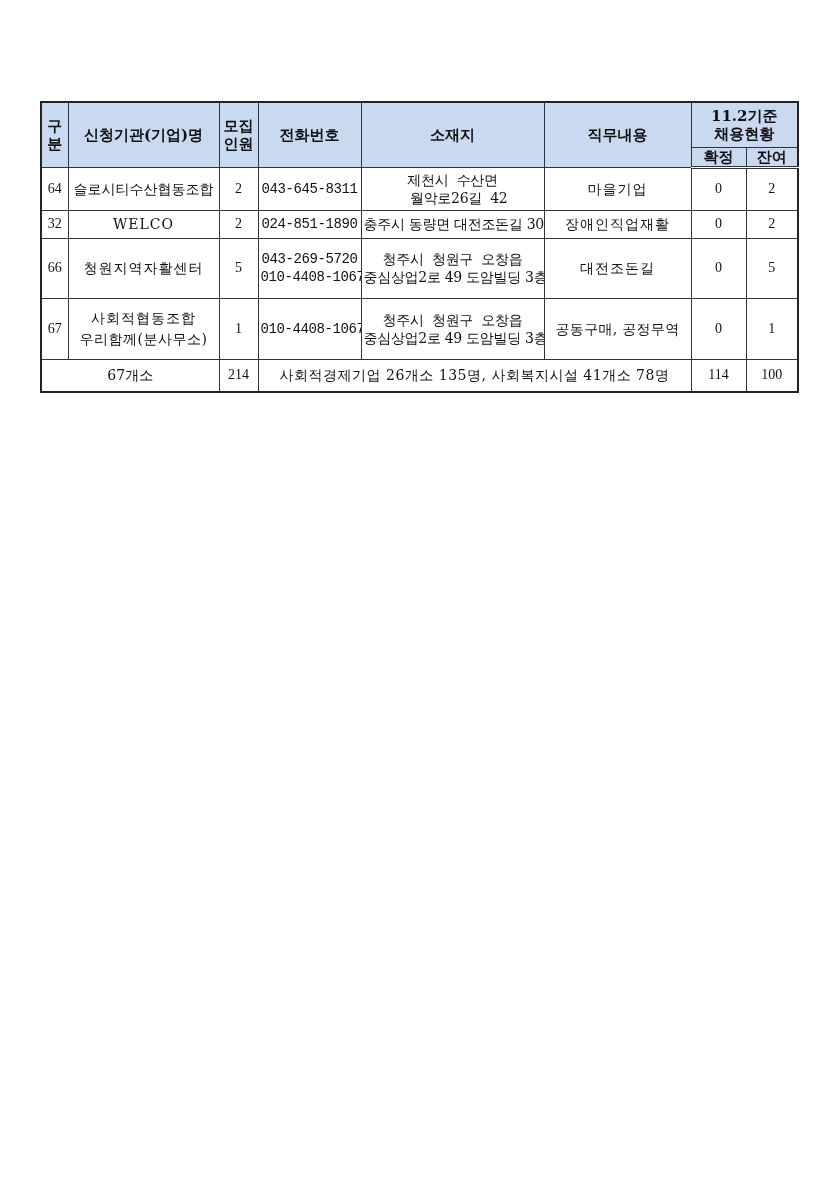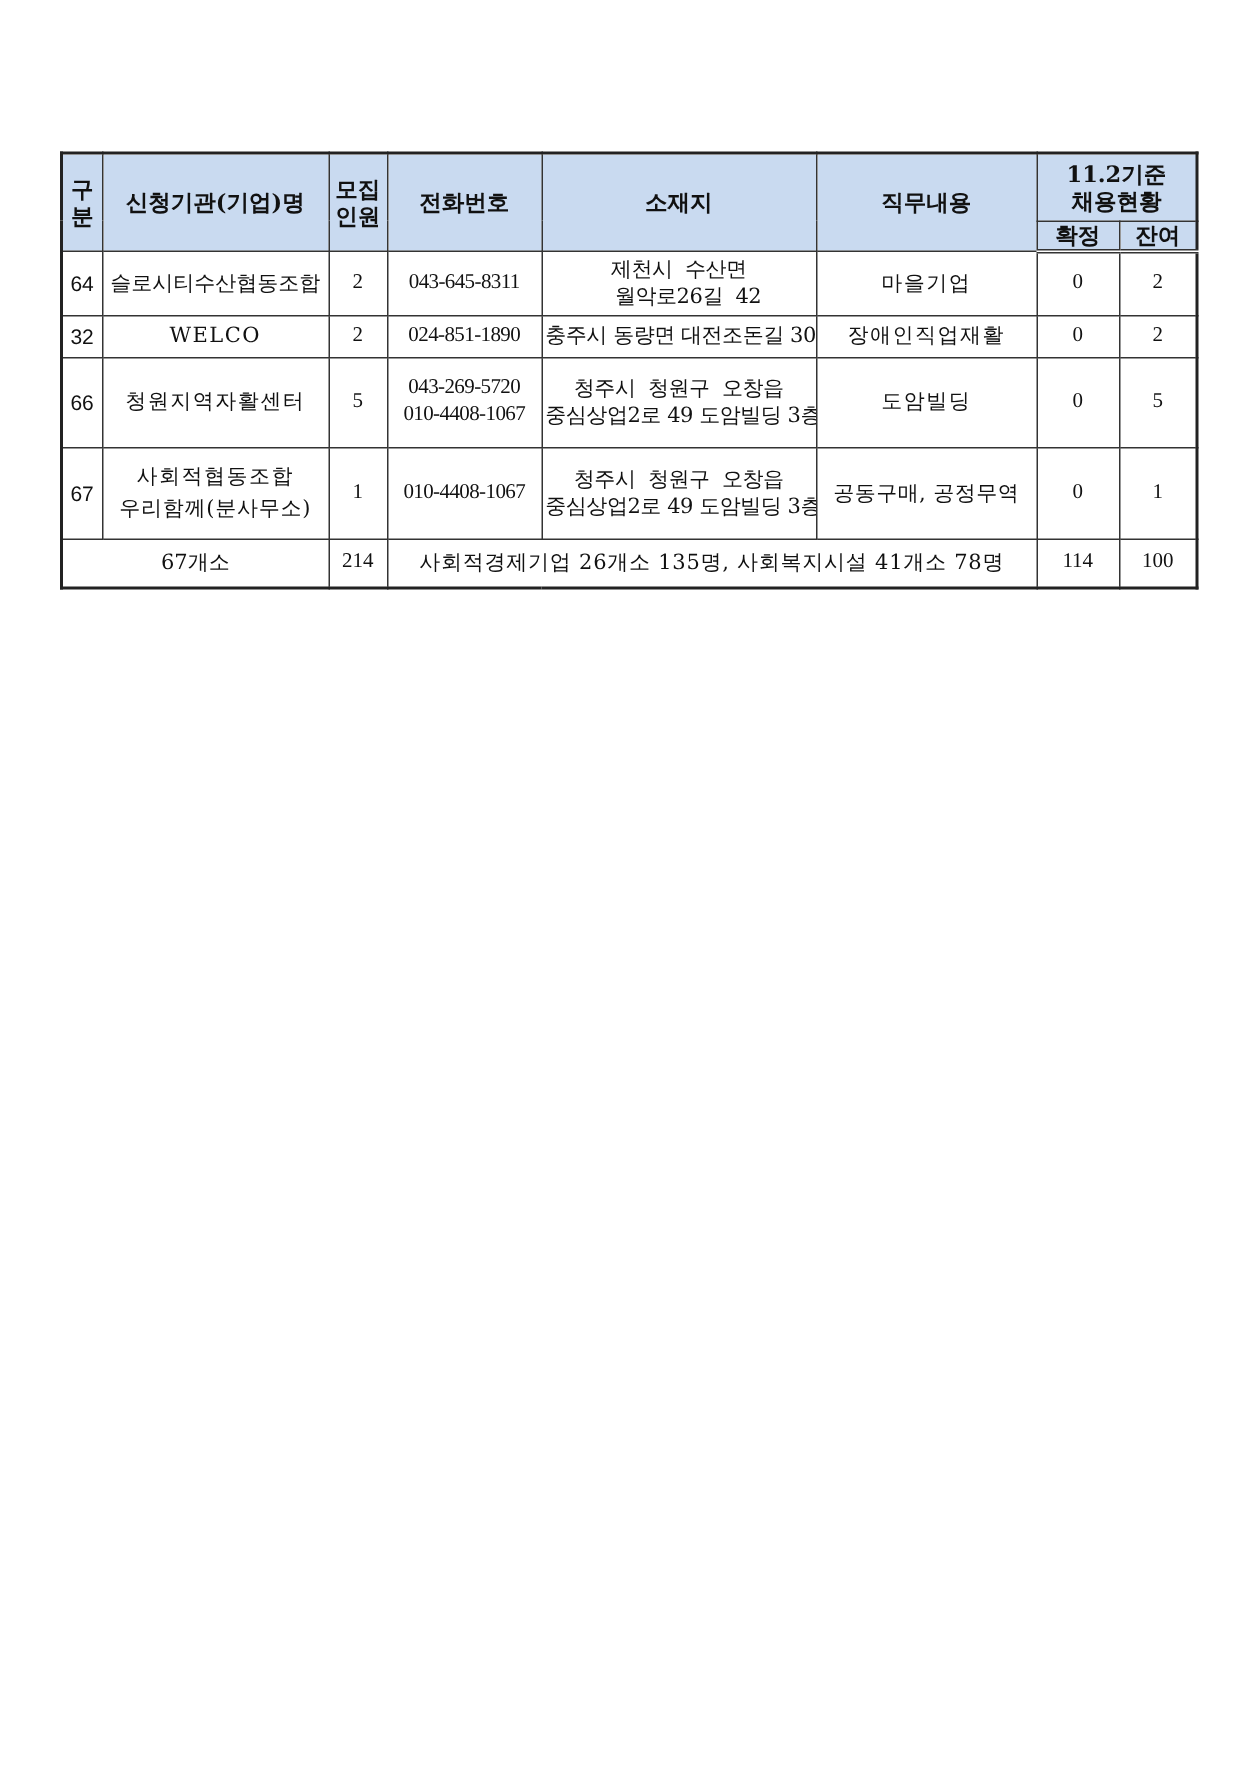--- a/index.html
+++ b/index.html
@@ -16,25 +16,25 @@
       border: 1px solid #333;
       padding: 0 2px;
       text-align: center; vertical-align: middle;
       font-weight: normal;
       font-size: 14px; line-height: 18px;
       overflow: hidden; white-space: nowrap;
     }
     table.sheet th { background: #c9daf0; font-size: 15px; font-weight: bold; }
     th.narrow { font-size: 15px; line-height: 19px; }
     tr.hdr-bottom th { border-bottom: 3px double #333; margin-left: 25px; }
-    td.num-id { font-weight: bold; font-size: 14px; font-family: Liberation Sans, sans-serif; }
+    td.num-id { font-weight: bold; font-size: 14px; font-family: Liberation Serif, serif; }
     td.addr { font-size: 12.5px; line-height: 19px; letter-spacing: -0.3px; }
     td.name { font-size: 15px; letter-spacing: 1px; }
     td.job { font-size: 15px; letter-spacing: 1px; }
-    td.phone { font-size: 13.5px; font-family: Liberation Serif, serif; letter-spacing: -0.4px; }
+    td.phone { font-size: 13.5px; font-family: Liberation Mono, monospace; letter-spacing: -0.4px; }
     td.cnt { font-size: 15px; font-family: "Liberation Serif", serif; }
     td.total-label { font-weight: bold; font-size: 14px; margin-left: 20px; }
     td.total-desc { font-size: 13.5px; letter-spacing: 0.5px; }
     th.sub { font-size: 14px; }
     th.status-head { font-size: 14px; line-height: 19px; }
   </style>
 </head>
 <body>
 
 <div class="page">
@@ -103,21 +103,21 @@
       <td class="name">청원지역자활센터</td>
       <td class="cnt">5</td>
       <td class="phone">
         <span>043-269-5720</span><br>
         <span>010-4408-1067</span>
       </td>
       <td class="addr">
         <span style="white-space:pre">청주시  청원구  오창읍</span><br>
         <span>중심상업2로 49 도암빌딩 3층</span>
       </td>
-      <td class="job">도암빌딩</td>
+      <td class="job">대전조돈길</td>
       <td class="cnt">0</td>
       <td class="cnt">5</td>
     </tr>
 
     <tr style="height:61px">
       <td class="num-id">67</td>
       <td class="name" style="line-height:21px">
         <span>사회적협동조합</span><br>
         <span style="letter-spacing:0.5px">우리함께(분사무소)</span>
       </td>

